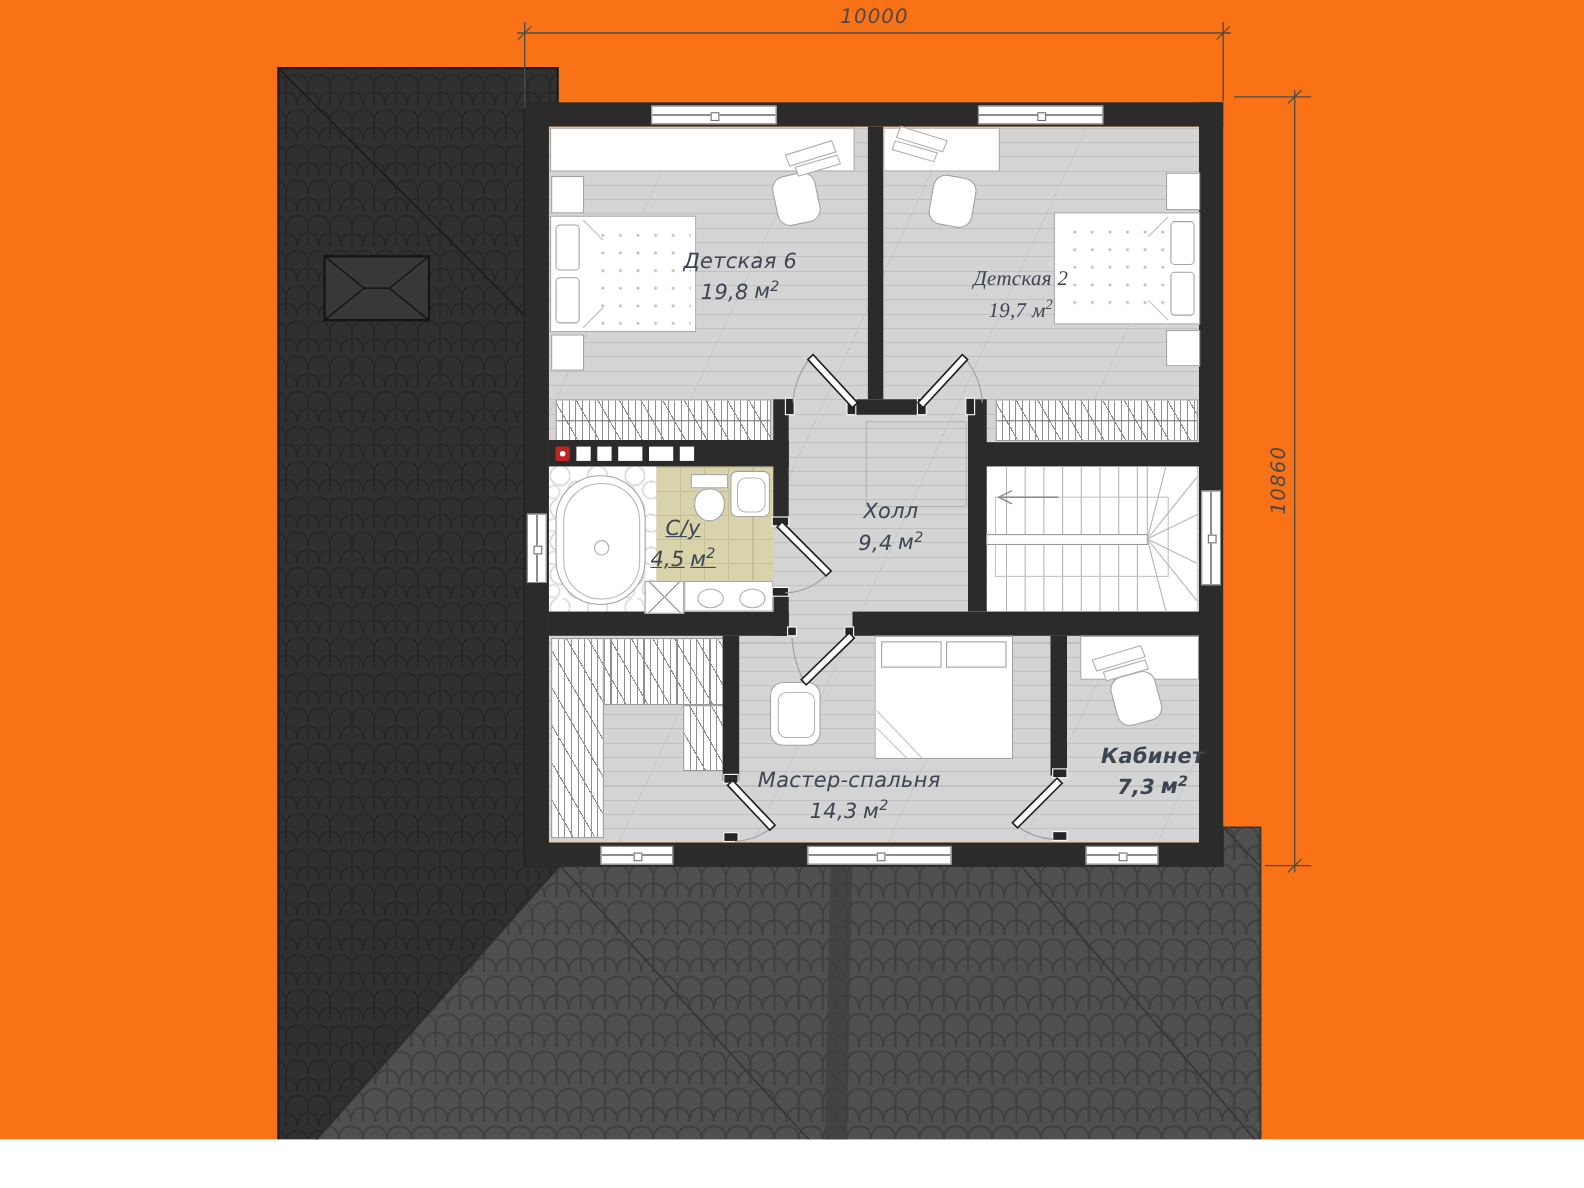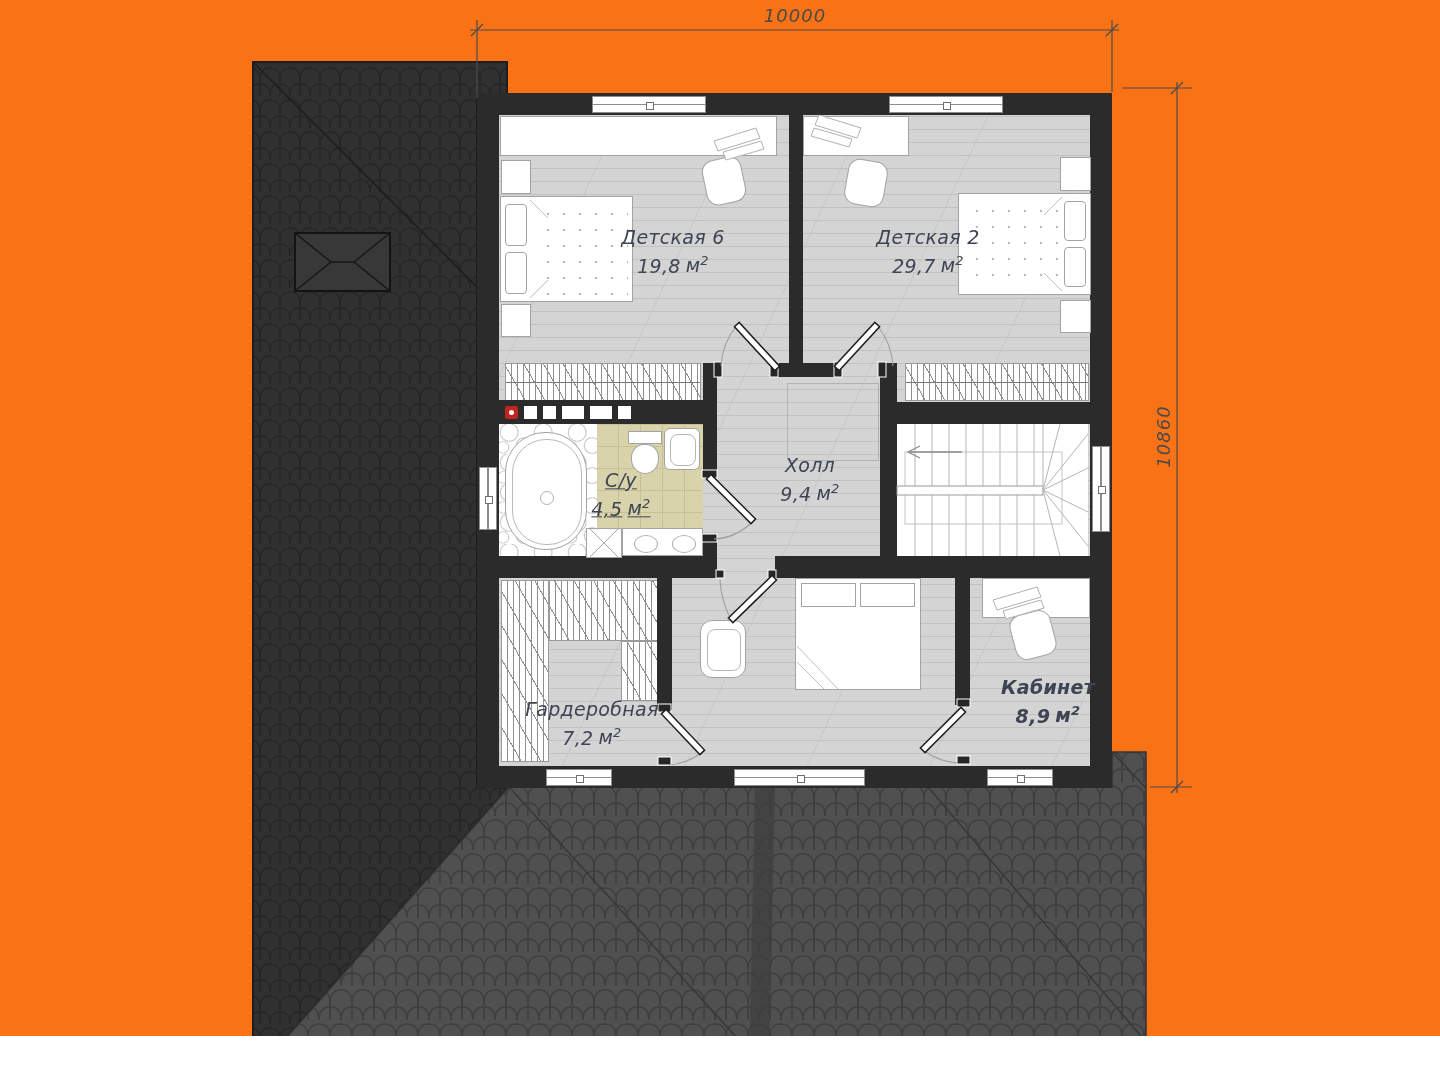--- a/index.html
+++ b/index.html
@@ -314,34 +314,34 @@
     </g>
   </svg>
 
   <div class="dim" style="left:745px;top:5px;width:100px;">10000</div>
   <div class="dim" style="left:1118px;top:426px;width:90px;transform:rotate(-90deg);">10860</div>
 
   <div class="rlabel" style="left:673px;top:252px;">
     <div>Детская 6</div>
     <div><span>19,8</span><span class="unit">м</span><sup>2</sup></div>
   </div>
-  <div class="rlabel" style="left:928px;top:252px;">
+  <div class="rlabel" style="left:928px;top:268px;font-family:Liberation Serif, serif;">
     <div>Детская 2</div>
-    <div><span>29,7</span><span class="unit">м</span><sup>2</sup></div>
+    <div><span>19,7</span><span class="unit">м</span><sup>2</sup></div>
   </div>
   <div class="rlabel" style="left:621px;top:495px;text-decoration:underline;">
     <div>С/у</div>
     <div><span>4,5</span><span class="unit">м</span><sup>2</sup></div>
   </div>
   <div class="rlabel" style="left:810px;top:480px;">
     <div>Холл</div>
     <div><span>9,4</span><span class="unit">м</span><sup>2</sup></div>
   </div>
-  <div class="rlabel" style="left:592px;top:724px;">
-    <div>Гардеробная</div>
-    <div><span>7,2</span><span class="unit">м</span><sup>2</sup></div>
+  <div class="rlabel" style="left:772px;top:724px;">
+    <div>Мастер-спальня</div>
+    <div><span>14,3</span><span class="unit">м</span><sup>2</sup></div>
   </div>
   <div class="rlabel" style="left:1048px;top:702px;font-weight:bold;">
     <div>Кабинет</div>
-    <div><span>8,9</span><span class="unit">м</span><sup>2</sup></div>
+    <div><span>7,3</span><span class="unit">м</span><sup>2</sup></div>
   </div>
 
 </div>
 
 </body></html>

